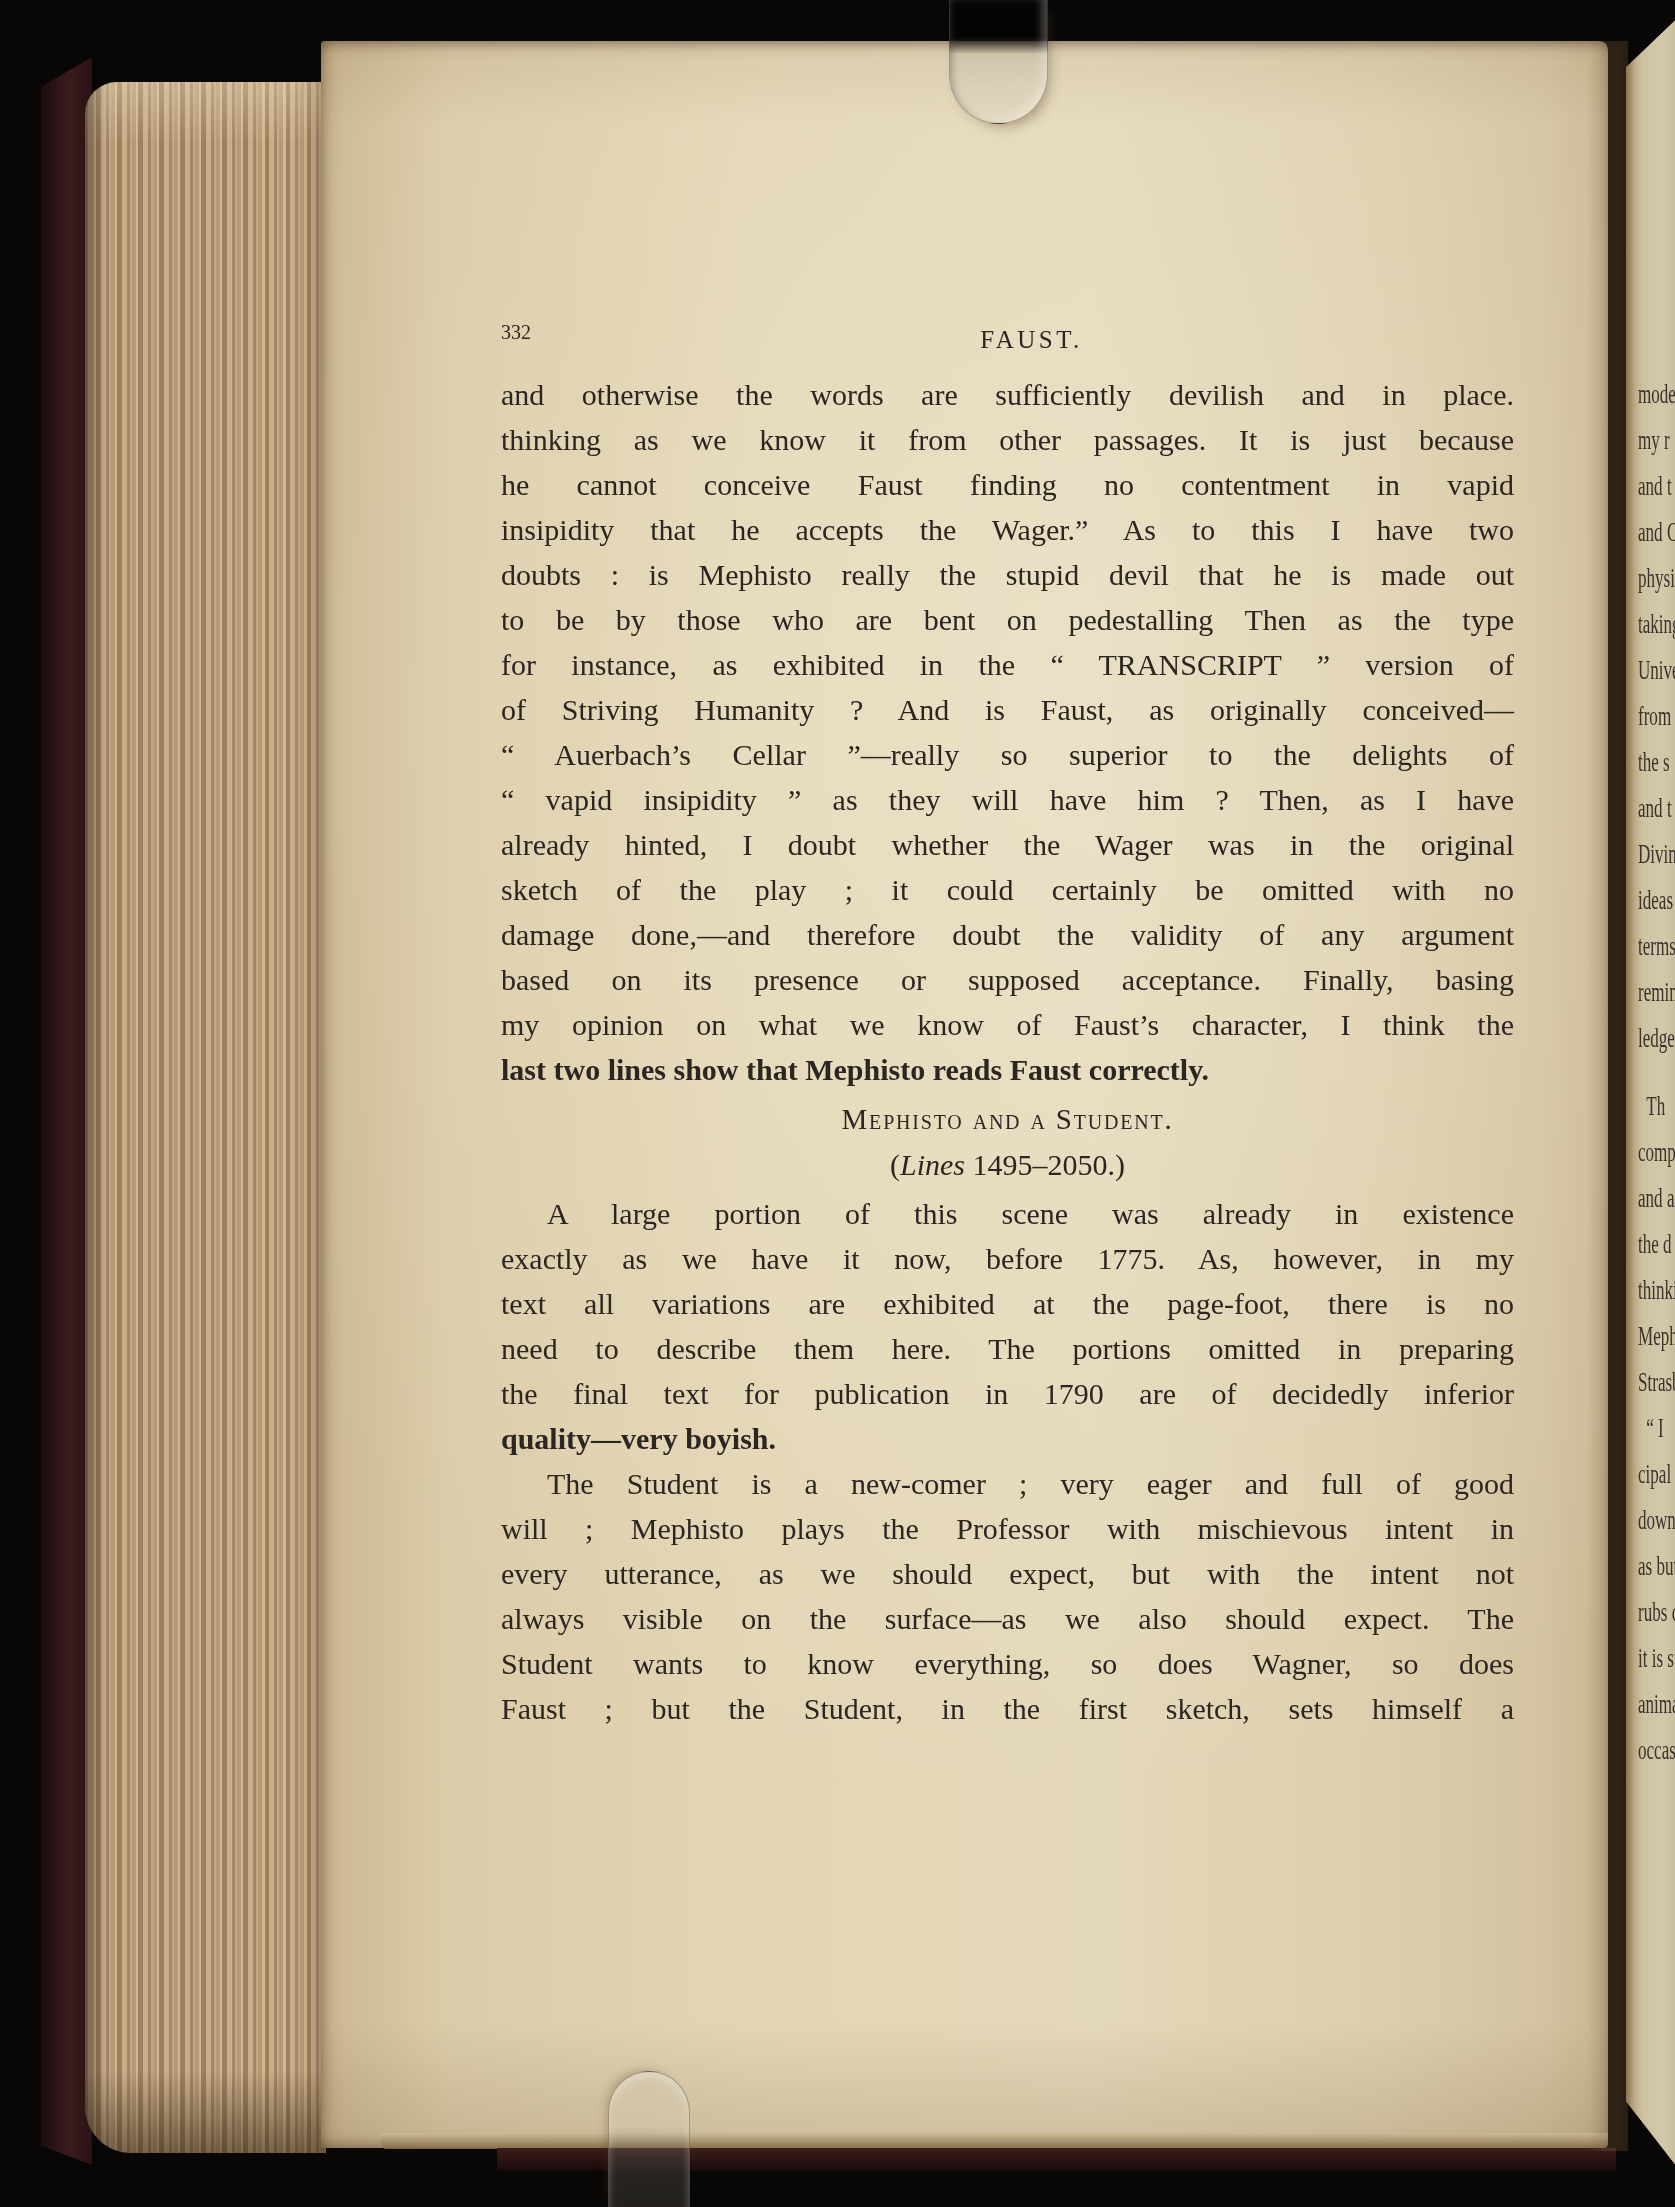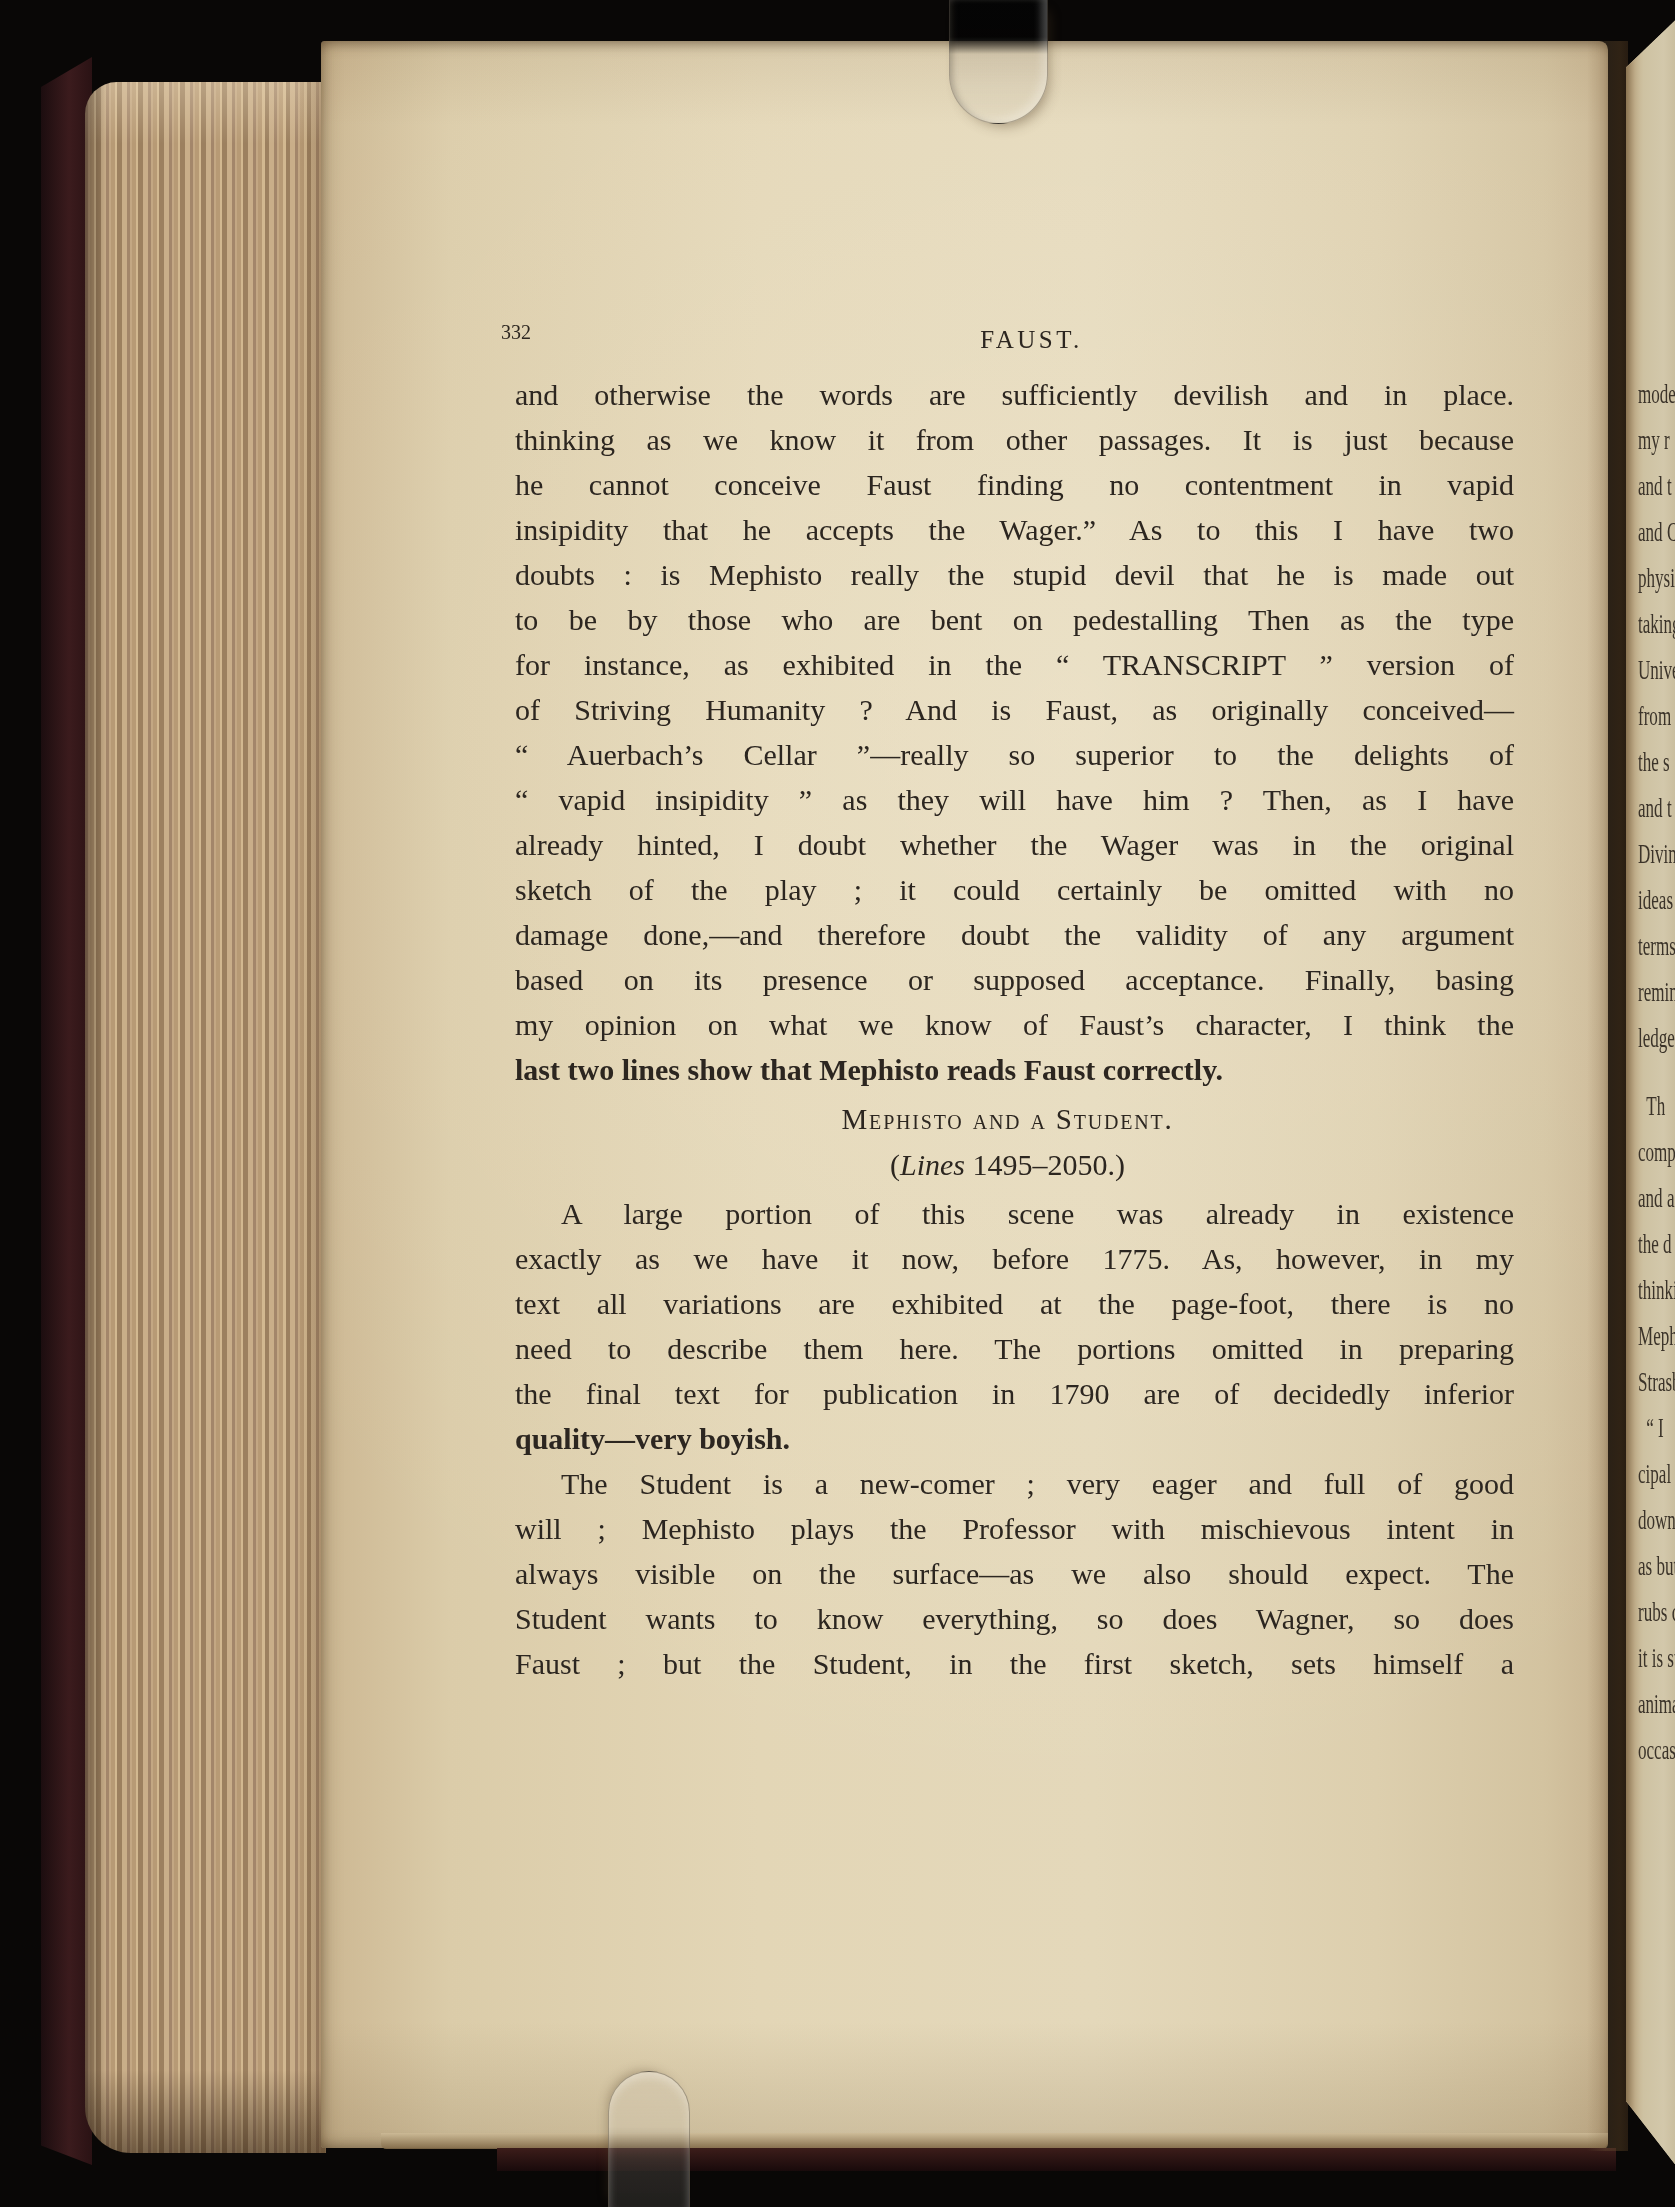--- a/index.html
+++ b/index.html
@@ -64,21 +64,21 @@
   .facing-col-bottom{top:1083px;}
 
   
   .page-number{position:absolute;left:501px;top:321px;font-size:20px;color:var(--c-ink);}
   .running-title{position:absolute;left:501px;top:326px;width:1013px;text-align:center;
     text-indent:48px;font-size:25px;letter-spacing:3.5px;color:var(--c-ink);}
 
   
   .text-block{position:absolute;left:501px;top:372px;width:1013px;
     font-size:30px;line-height:45px;color:var(--c-ink);}
-  .line{text-align:justify;text-align-last:justify;margin-left:14px;}
+  .line{text-align:justify;text-align-last:justify;}
   .line.left{text-align:right;text-align-last:left;font-weight:bold;}
   .line.indent{text-indent:46px;}
   .heading{margin-top:5px;height:45px;text-align:center;text-align-last:center;
     font-variant:small-caps;font-size:29px;letter-spacing:1.8px;}
   .subheading{height:45px;text-align:center;text-align-last:center;font-size:30px;margin-bottom:3.5px;}
   .subheading .it{font-style:italic;}
 
   
   .strap-top{position:absolute;left:949px;top:0;width:99px;height:124px;
     border-radius:0 0 50px 50px;
@@ -133,20 +133,21 @@
 
     <div class="line indent">A large portion of this scene was already in existence</div>
     <div class="line">exactly as we have it now, before 1775.  As, however, in my</div>
     <div class="line">text all variations are exhibited at the page-foot, there is no</div>
     <div class="line">need to describe them here.  The portions omitted in preparing</div>
     <div class="line">the final text for publication in 1790 are of decidedly inferior</div>
     <div class="line left">quality—very boyish.</div>
 
     <div class="line indent">The Student is a new-comer ; very eager and full of good</div>
     <div class="line">will ; Mephisto plays the Professor with mischievous intent in</div>
+    <div class="line">every utterance, as we should expect, but with the intent not</div>
     <div class="line">always visible on the surface—as we also should expect.  The</div>
     <div class="line">Student wants to know everything, so does Wagner, so does</div>
     <div class="line">Faust ; but the Student, in the first sketch, sets himself a</div>
   </div>
 
   <div class="facing-col facing-col-top">
     <div class="frag">mode</div>
     <div class="frag">my r</div>
     <div class="frag">and t</div>
     <div class="frag">and C</div>

